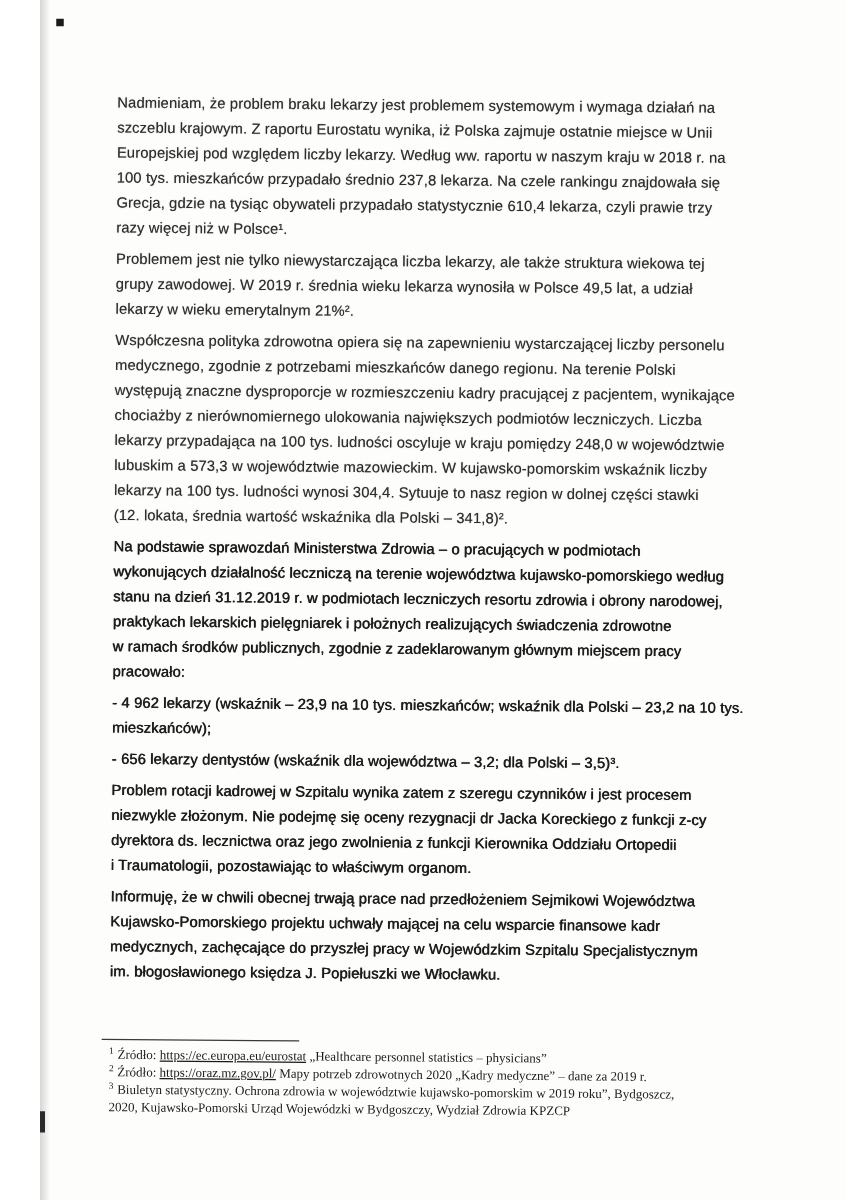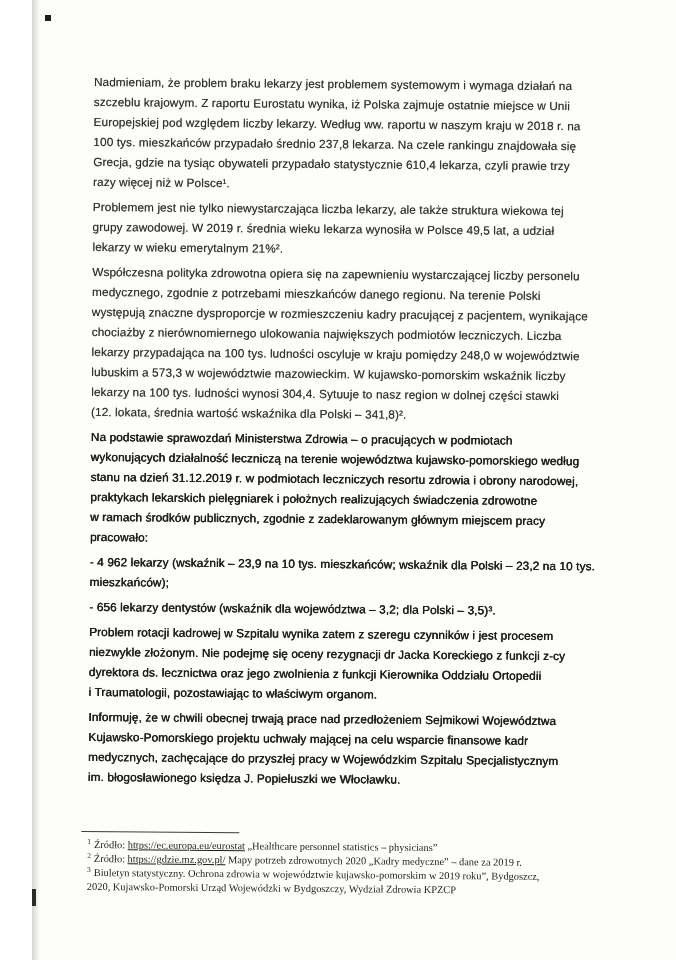--- a/index.html
+++ b/index.html
@@ -123,19 +123,19 @@
 dyrektora ds. lecznictwa oraz jego zwolnienia z funkcji Kierownika Oddziału Ortopedii
 i Traumatologii, pozostawiając to właściwym organom.</p>
     <p class="para ink-heavy">Informuję, że w chwili obecnej trwają prace nad przedłożeniem Sejmikowi Województwa
 Kujawsko-Pomorskiego projektu uchwały mającej na celu wsparcie finansowe kadr
 medycznych, zachęcające do przyszłej pracy w Wojewódzkim Szpitalu Specjalistycznym
 im. błogosławionego księdza J. Popiełuszki we Włocławku.</p>
 
     <div class="footnotes">
       <hr class="fn-rule">
       <div class="footnote"><sup class="fn-marker">1</sup><span class="fn-text">Źródło: </span><a class="fn-link">https://ec.europa.eu/eurostat</a><span class="fn-text"> „Healthcare personnel statistics – physicians”</span></div>
-      <div class="footnote"><sup class="fn-marker">2</sup><span class="fn-text">Źródło: </span><a class="fn-link">https://gdzie.mz.gov.pl/</a><span class="fn-text"> Mapy potrzeb zdrowotnych 2020 „Kadry medyczne” – dane za 2019 r.</span></div>
+      <div class="footnote"><sup class="fn-marker">2</sup><span class="fn-text">Źródło: </span><a class="fn-link">https://oraz.mz.gov.pl/</a><span class="fn-text"> Mapy potrzeb zdrowotnych 2020 „Kadry medyczne” – dane za 2019 r.</span></div>
       <div class="footnote"><sup class="fn-marker">3</sup><span class="fn-text">Biuletyn statystyczny. Ochrona zdrowia w województwie kujawsko-pomorskim w 2019 roku”, Bydgoszcz,
 2020, Kujawsko-Pomorski Urząd Wojewódzki w Bydgoszczy, Wydział Zdrowia KPZCP</span></div>
     </div>
 
   </div>
 </div>
 
 </body></html>

